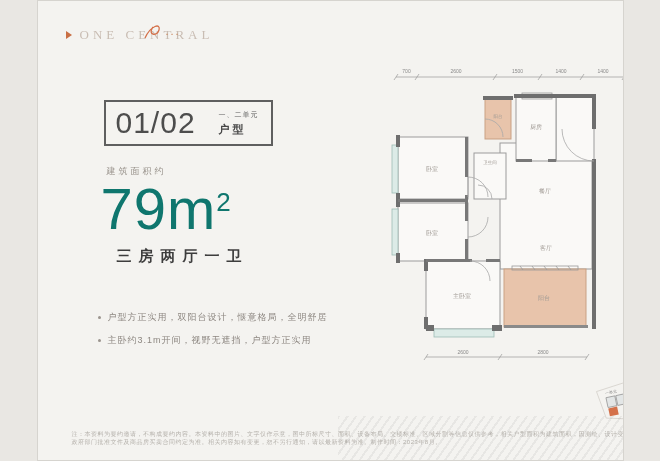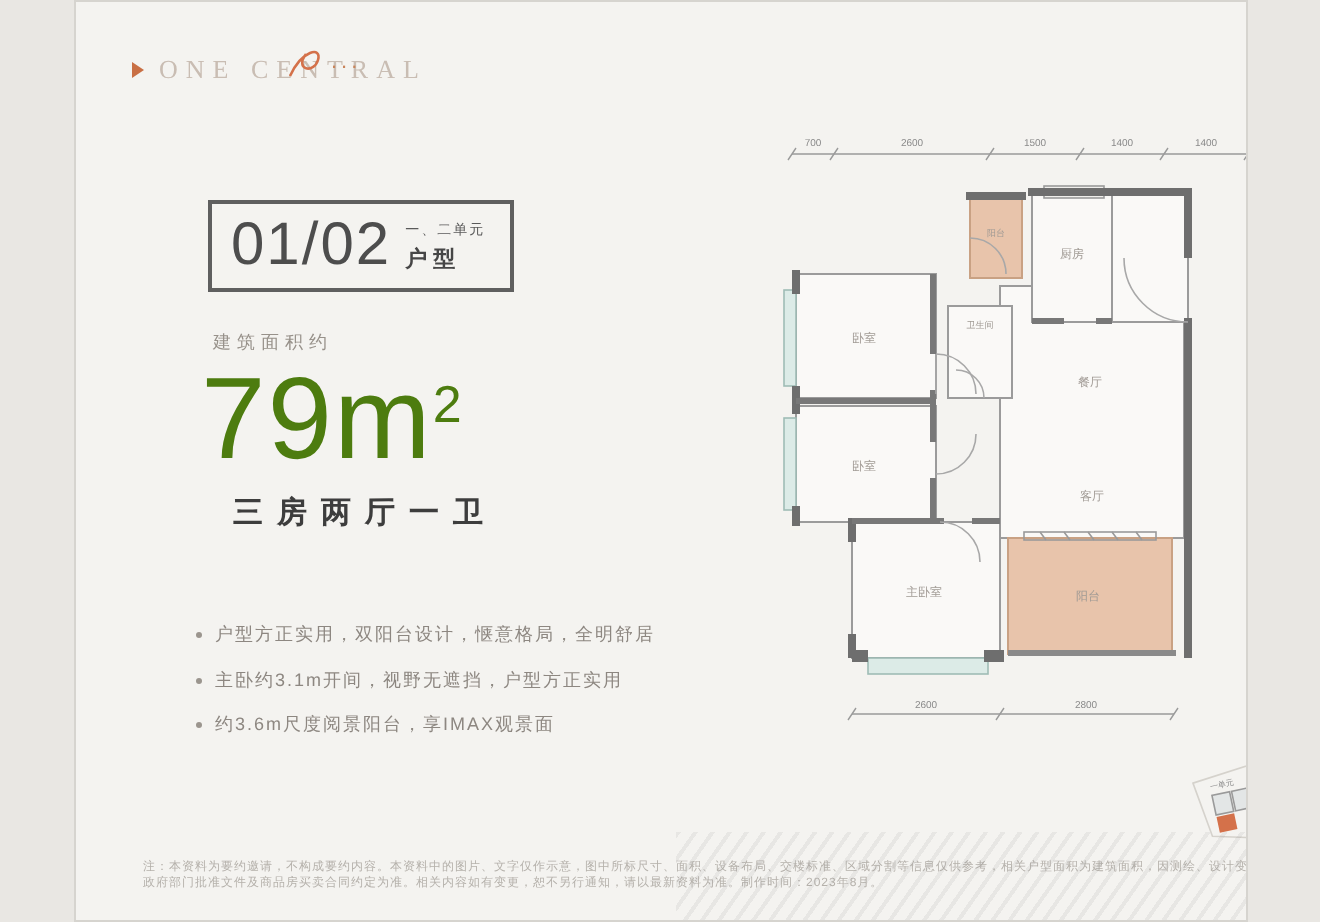--- a/index.html
+++ b/index.html
@@ -9,28 +9,28 @@
     background:#f4f3f0;border:1px solid #d6d4cf;overflow:hidden;
     font-family:"Liberation Sans","DejaVu Sans",sans-serif;color:#4a4a4a;
   }
   
   .logo{position:absolute;left:28px;top:26px;display:flex;align-items:center;}
   .logo-tri{width:0;height:0;border-left:6px solid #c96f44;border-top:4px solid transparent;border-bottom:4px solid transparent;margin-right:8px;}
   .logo-text{font-family:"Liberation Serif","DejaVu Serif",serif;font-size:13px;letter-spacing:4px;color:#c9bdb3;}
   .logo-flourish{position:absolute;left:104px;top:21px;}
   .logo-dots{position:absolute;left:128px;top:24px;color:#c9845a;font-size:11px;letter-spacing:2px;}
   
-  .unit-badge{position:absolute;left:66px;top:99px;border:2px solid #5f5f5f;padding:3px 12px 3px 10px;display:flex;align-items:center;gap:7px;background:transparent;}
+  .unit-badge{position:absolute;left:66px;top:99px;border:2px solid #5f5f5f;padding:3px 12px 3px 10px;display:flex;align-items:center;gap:23px;background:transparent;}
   .unit-number{font-size:30px;font-weight:500;color:#4d4d4d;letter-spacing:1px;line-height:36px;}
   .unit-note{display:flex;flex-direction:column;justify-content:flex-end;}
   .unit-note-1{font-size:7px;color:#5a5a5a;letter-spacing:1px;}
   .unit-note-2{font-size:11px;font-weight:700;color:#464646;letter-spacing:3px;margin-top:2px;}
   
   .area-prefix{position:absolute;left:69px;top:164px;font-size:9px;color:#97918a;letter-spacing:3px;}
-  .area-value{position:absolute;left:63px;top:170px;font-size:58px;font-weight:500;color:#4d7c0f;line-height:62px;letter-spacing:1px;}
+  .area-value{position:absolute;left:63px;top:170px;font-size:58px;font-weight:500;color:#0f766e;line-height:62px;letter-spacing:1px;}
   .area-value sup{font-size:26px;vertical-align:18px;font-weight:400;}
   .layout-title{position:absolute;left:79px;top:246px;font-size:15px;font-weight:700;color:#3d3d3d;letter-spacing:7px;}
   
   .features{position:absolute;left:60px;top:310px;}
   .feature-row{display:flex;align-items:center;margin-bottom:9.5px;}
   .feature-dot{width:3px;height:3px;border-radius:50%;background:#9b958e;margin-right:7px;flex:0 0 auto;}
   .feature-text{font-size:9px;color:#8d8781;letter-spacing:1px;white-space:nowrap;}
   
   .floorplan{position:absolute;left:344px;top:66px;}
   .siteplan{position:absolute;left:556px;top:348px;}
@@ -71,24 +71,20 @@
   <div class="layout-title">三房两厅一卫</div>
 
   <div class="features">
     <div class="feature-row">
         <span class="feature-dot"></span>
         <span class="feature-text">户型方正实用，双阳台设计，惬意格局，全明舒居</span>
       </div>
     <div class="feature-row">
         <span class="feature-dot"></span>
         <span class="feature-text">主卧约3.1m开间，视野无遮挡，户型方正实用</span>
-      </div>
-    <div class="feature-row">
-        <span class="feature-dot"></span>
-        <span class="feature-text">约3.6m尺度阅景阳台，享IMAX观景面</span>
       </div>
   </div>
 
   <svg class="floorplan" width="275" height="300" viewBox="0 0 275 300">
 
     <g stroke="#9a9a9a" stroke-width="0.7">
       <path d="M14,10 H242" fill="none"></path>
       <path d="M12,13L16,7 M33,13L37,7 M111,13L115,7 M156,13L160,7 M198,13L202,7 M240,13L244,7" fill="none"></path>
     </g>
     <text x="24.5" y="6" font-size="5" fill="#8a8a8a" text-anchor="middle">700</text>

